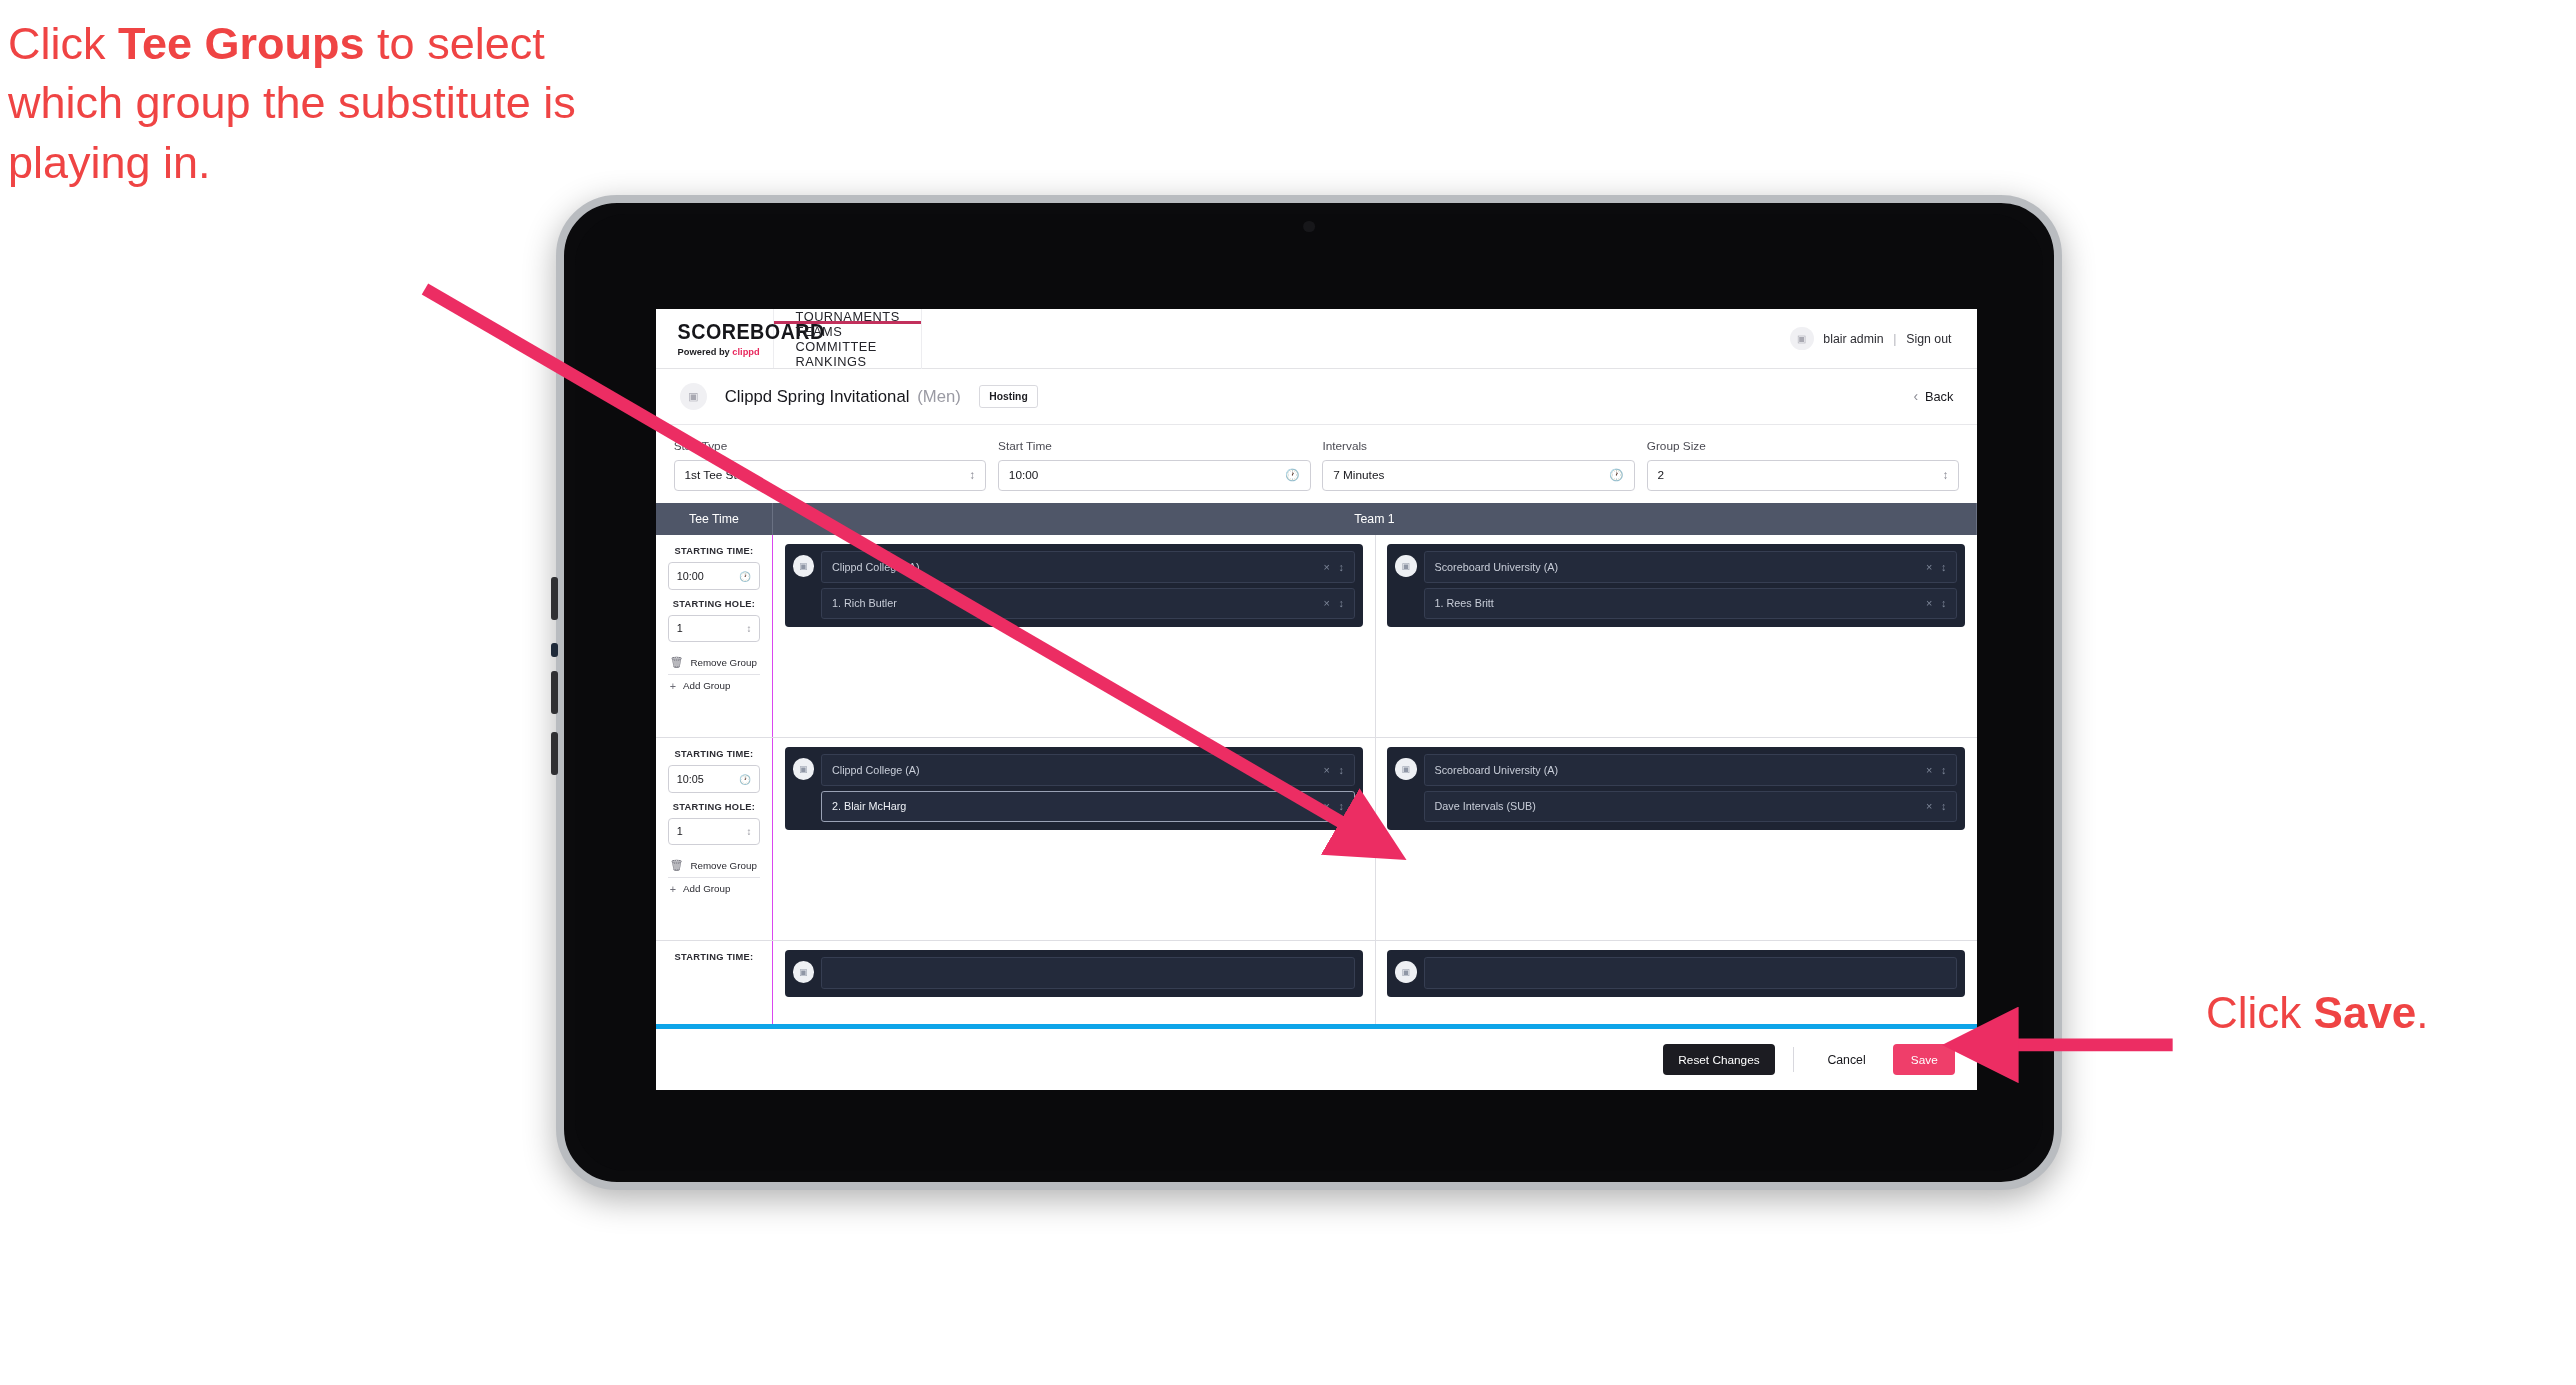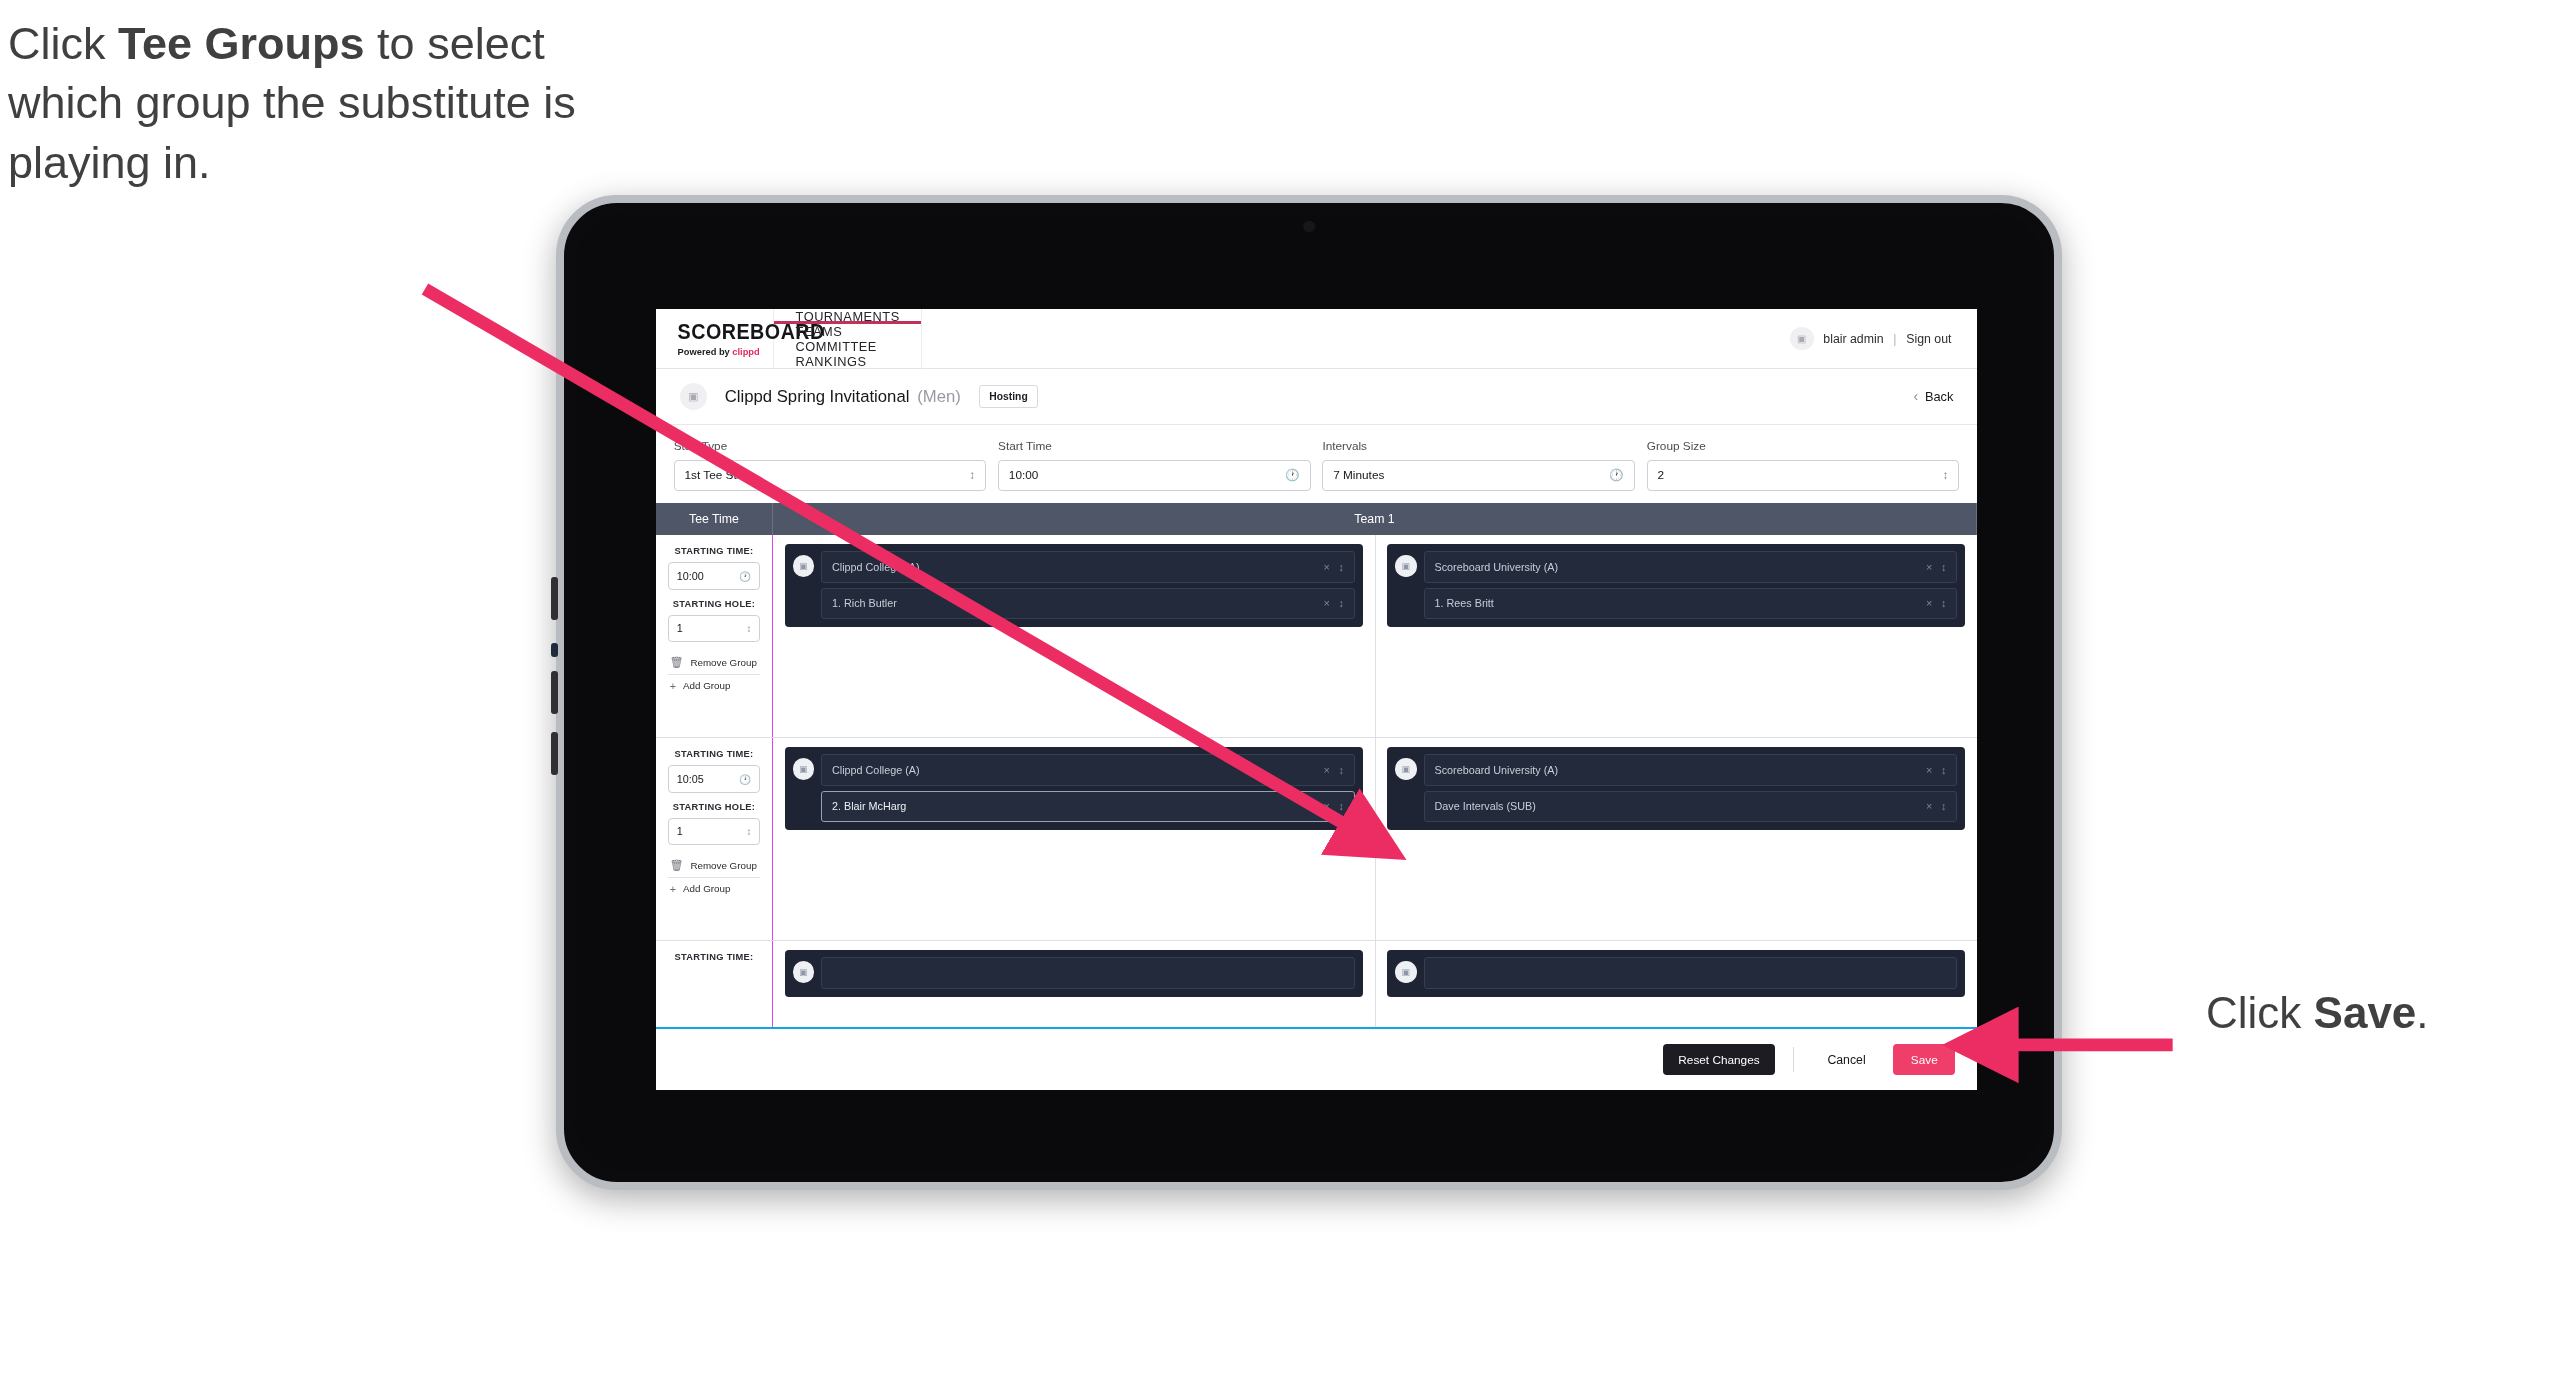--- a/index.html
+++ b/index.html
@@ -4,21 +4,21 @@
 <style>
   html,body{margin:0;padding:0;}
   body{
     width:2576px;height:1385px;background:#ffffff;overflow:hidden;
     font-family:"Liberation Sans", sans-serif;
     -webkit-font-smoothing:antialiased;
   }
   .stage{position:relative;width:2576px;height:1385px;}
 
   
-  .anno{position:absolute;color:#404040;line-height:1.32;}
+  .anno{position:absolute;color:#ef4444;line-height:1.32;}
   .anno-top{left:7.9px;top:13.8px;width:570px;font-size:45px;}
   .anno-note{left:7.9px;top:674px;width:551px;font-size:44px;font-weight:bold;}
   .anno-save{left:2206px;top:984px;font-size:44px;white-space:nowrap;}
   .anno b{font-weight:bold;}
 
   
   .arrow-svg{position:absolute;left:0;top:0;width:2576px;height:1385px;pointer-events:none;}
 
   
   .tablet{
@@ -111,21 +111,21 @@
   .crow{height:29.5px;background:#232a3b;border:1px solid #363e52;border-radius:2.9px;
         display:flex;align-items:center;padding:0 9.8px;}
   .crow.sel{border-color:#9aa2b5;background:#252c3e;}
   .crow .nm{flex:1;font-size:10.8px;color:#c8cdd8;}
   .crow.sel .nm{color:#eef1f6;}
   .crow .acts{display:flex;gap:8.8px;color:#7e8799;font-size:10.8px;}
   .crow .acts .x{cursor:pointer;}
   .crow .acts .s{cursor:pointer;}
 
   
-  .footer{height:61px;border-top:2px solid #0ea5e9;display:flex;align-items:center;
+  .footer{height:61px;border-top:5px solid #0ea5e9;display:flex;align-items:center;
           justify-content:flex-end;padding-right:21.6px;gap:0;flex:0 0 auto;background:#fff;}
   .btn-reset{background:#1c1c22;color:#fff;font-size:11.8px;padding:8.8px 15.7px;border-radius:3.9px;cursor:pointer;}
   .vsep{width:1px;height:25.6px;background:#d8d8de;margin:0 17.7px;}
   .btn-cancel{font-size:12.3px;color:#17171c;cursor:pointer;padding:7.9px 15.7px;}
   .btn-save{background:#ef3e6a;color:#fff;font-size:11.8px;padding:8.8px 17.7px;border-radius:3.9px;margin-left:11.8px;cursor:pointer;}
 </style>
 </head>
 <body>
 
 <div class="stage">

